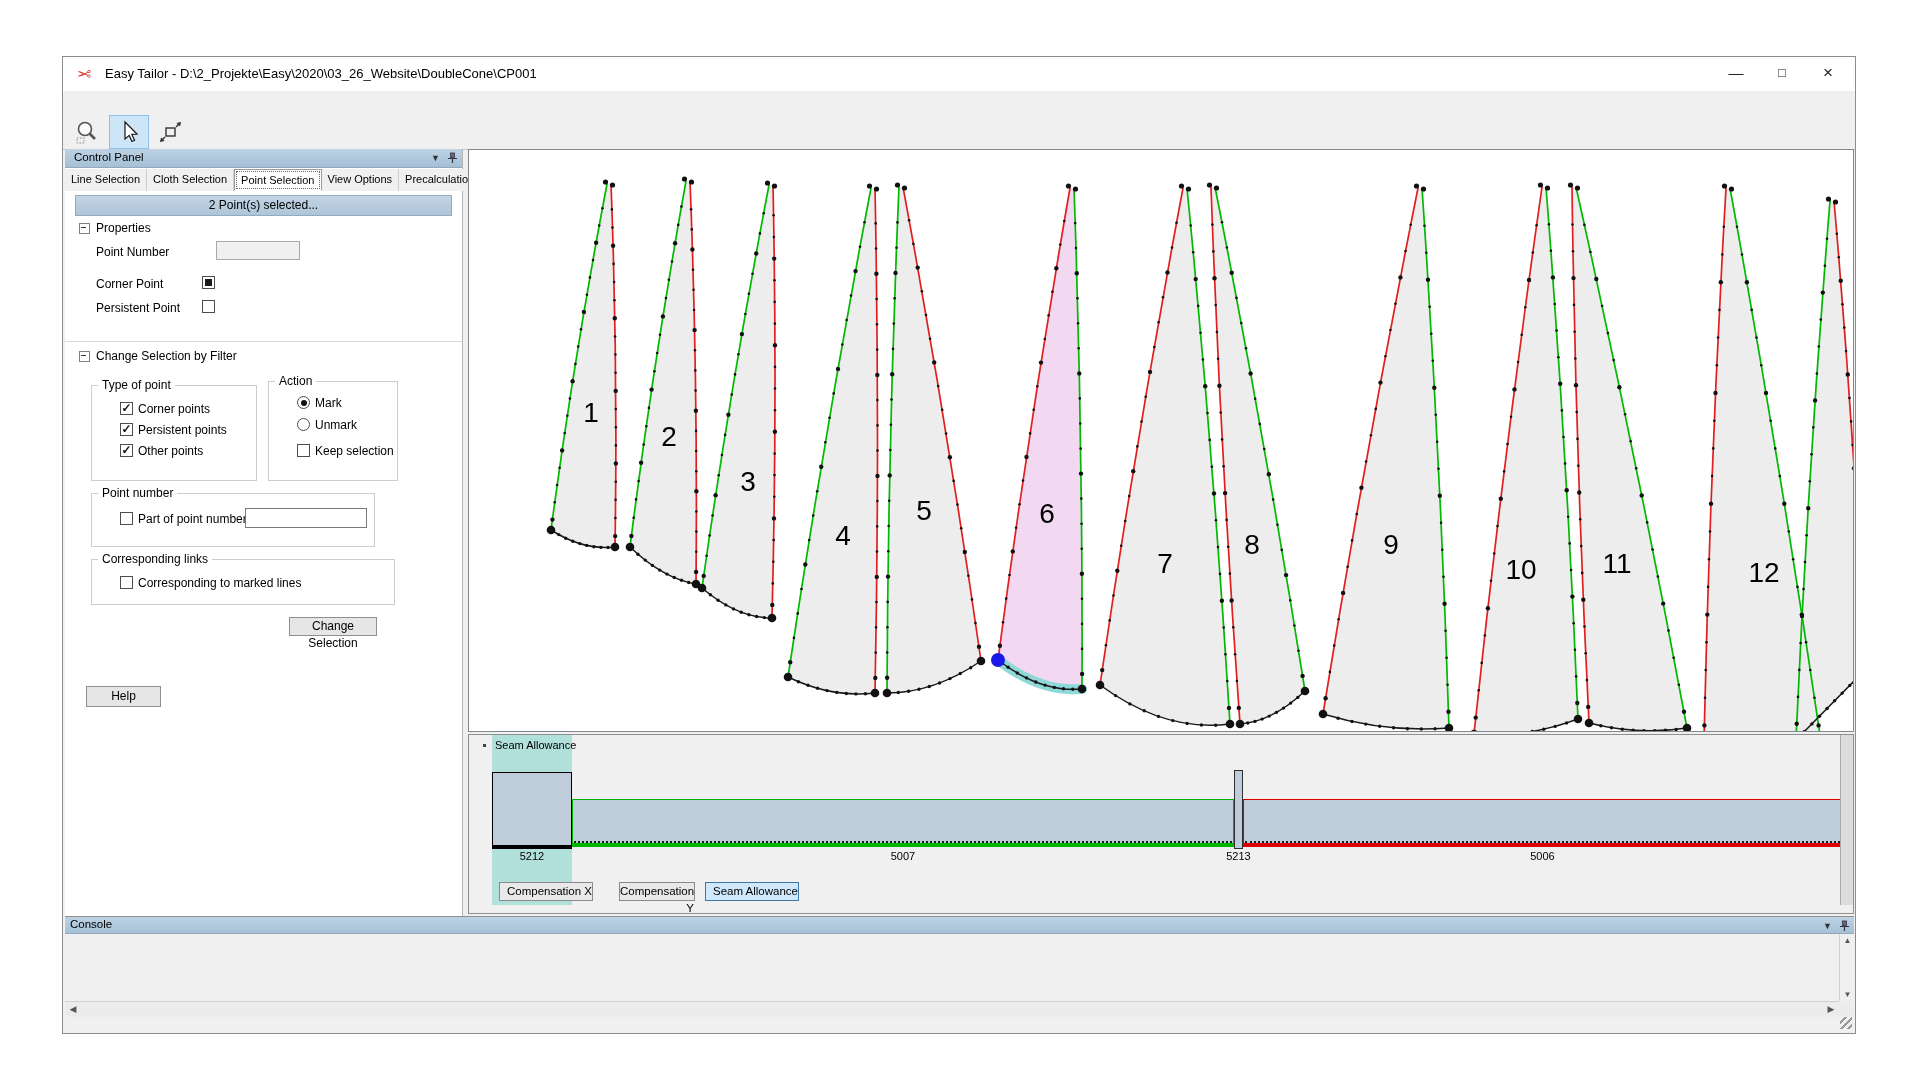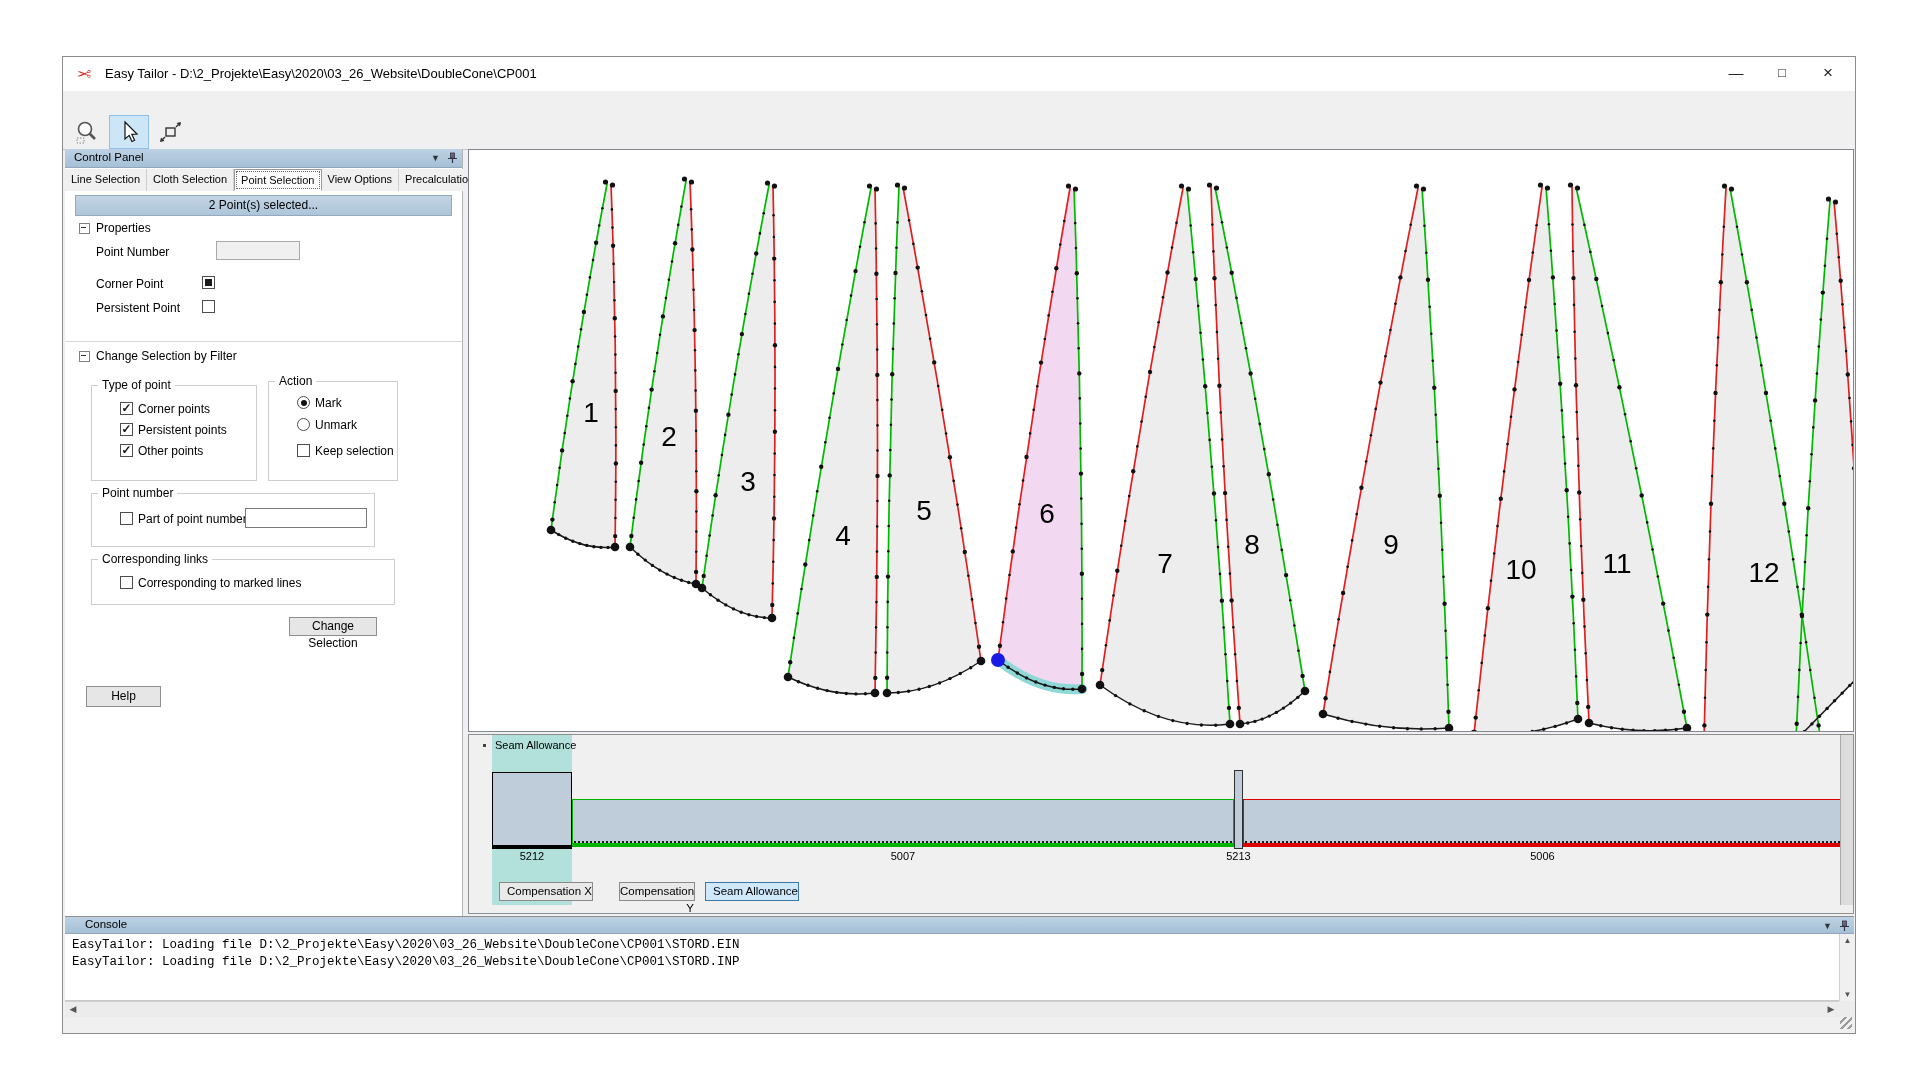--- a/index.html
+++ b/index.html
@@ -61,21 +61,21 @@
   .sa-title{position:absolute;left:26px;top:4px;font-size:11px;}
   .sa-handle{position:absolute;left:14px;top:9px;width:3px;height:3px;background:#444;}
   .bar{position:absolute;box-sizing:border-box;}
   .bar-label{position:absolute;top:115px;font-size:11px;text-align:center;}
   .baseline{position:absolute;left:1px;right:1px;bottom:0;border-bottom:2px dotted #1a1a1a;}
   .seam-btn{position:absolute;top:147px;height:19px;border:1px solid #8a8a8a;background:#e9e9e9;font-size:11.5px;text-align:right;line-height:17px;box-sizing:border-box;}
   .seam-btn.sel{background:#cfe8fb;border:1px solid #3b78a8;}
   .panel-vscroll{position:absolute;right:0;top:0;width:12px;height:170px;background:#dcdcdc;border-left:1px solid #aaa;}
   
   .console-header{position:absolute;left:2px;top:859px;width:1789px;height:18px;background:linear-gradient(#bdd2e4,#a5c0d6);
-    border-top:1px solid #8f8f8f;border-bottom:1px solid #92a9bd;box-sizing:border-box;padding:1px 20px;font-size:11.5px;}
+    border-top:1px solid #8f8f8f;border-bottom:1px solid #92a9bd;box-sizing:border-box;padding:1px 5px;font-size:11.5px;}
   .console-body{position:absolute;left:2px;top:877px;width:1774px;height:67px;background:#fff;border-bottom:1px solid #c8c8c8;
     font-family:"Liberation Mono","DejaVu Sans Mono",monospace;font-size:12.5px;line-height:17px;padding:3px 0 0 7px;box-sizing:border-box;overflow:hidden;}
   .console-vscroll{position:absolute;left:1776px;top:877px;width:15px;height:67px;background:#f0f0f0;border-left:1px solid #d0d0d0;}
   .vs-arrow{position:absolute;left:0;width:100%;text-align:center;font-size:8px;color:#555;}
   .console-hscroll{position:absolute;left:2px;top:944px;width:1774px;height:16px;background:#ececec;border-top:1px solid #d0d0d0;box-sizing:border-box;}
   .hs-arrow{position:absolute;top:0;width:16px;height:15px;text-align:center;font-size:9px;line-height:15px;color:#555;}
   .corner-box{position:absolute;left:1776px;top:944px;width:15px;height:16px;background:#ececec;}
   .statusbar{position:absolute;left:2px;top:960px;width:1789px;height:14px;background:#f0f0f0;}
   .grip{position:absolute;right:2px;bottom:2px;width:12px;height:12px;
     background:repeating-linear-gradient(135deg,transparent 0 3px,#9a9a9a 3px 5px);}
@@ -1030,24 +1030,20 @@
     <span>Console</span>
     <span class="hdr-icons">
       <span class="tri-down">▼</span>
       <svg width="11" height="12" viewBox="0 0 11 12">
         <rect x="3.5" y="1" width="4" height="5" fill="#667" stroke="#334" stroke-width="0.8"></rect>
         <line x1="1" y1="6.5" x2="10" y2="6.5" stroke="#334" stroke-width="1"></line>
         <line x1="5.5" y1="6.5" x2="5.5" y2="11" stroke="#334" stroke-width="1.2"></line>
       </svg>
     </span>
   </div>
-  <div class="console-body" id="console-body">
-      <div>EasyTailor: Loading file D:\2_Projekte\Easy\2020\03_26_Website\DoubleCone\CP001\STORD.EIN</div>
-      <div>EasyTailor: Loading file D:\2_Projekte\Easy\2020\03_26_Website\DoubleCone\CP001\STORD.INP</div>
-    </div>
   <div class="console-vscroll">
     <span class="vs-arrow" style="top:2px">▲</span>
     <span class="vs-arrow" style="bottom:2px">▼</span>
   </div>
   <div class="console-hscroll">
     <span class="hs-arrow" style="left:0">◀</span>
     <span class="hs-arrow" style="right:0">▶</span>
   </div>
   <div class="corner-box"></div>
   <div class="statusbar">

